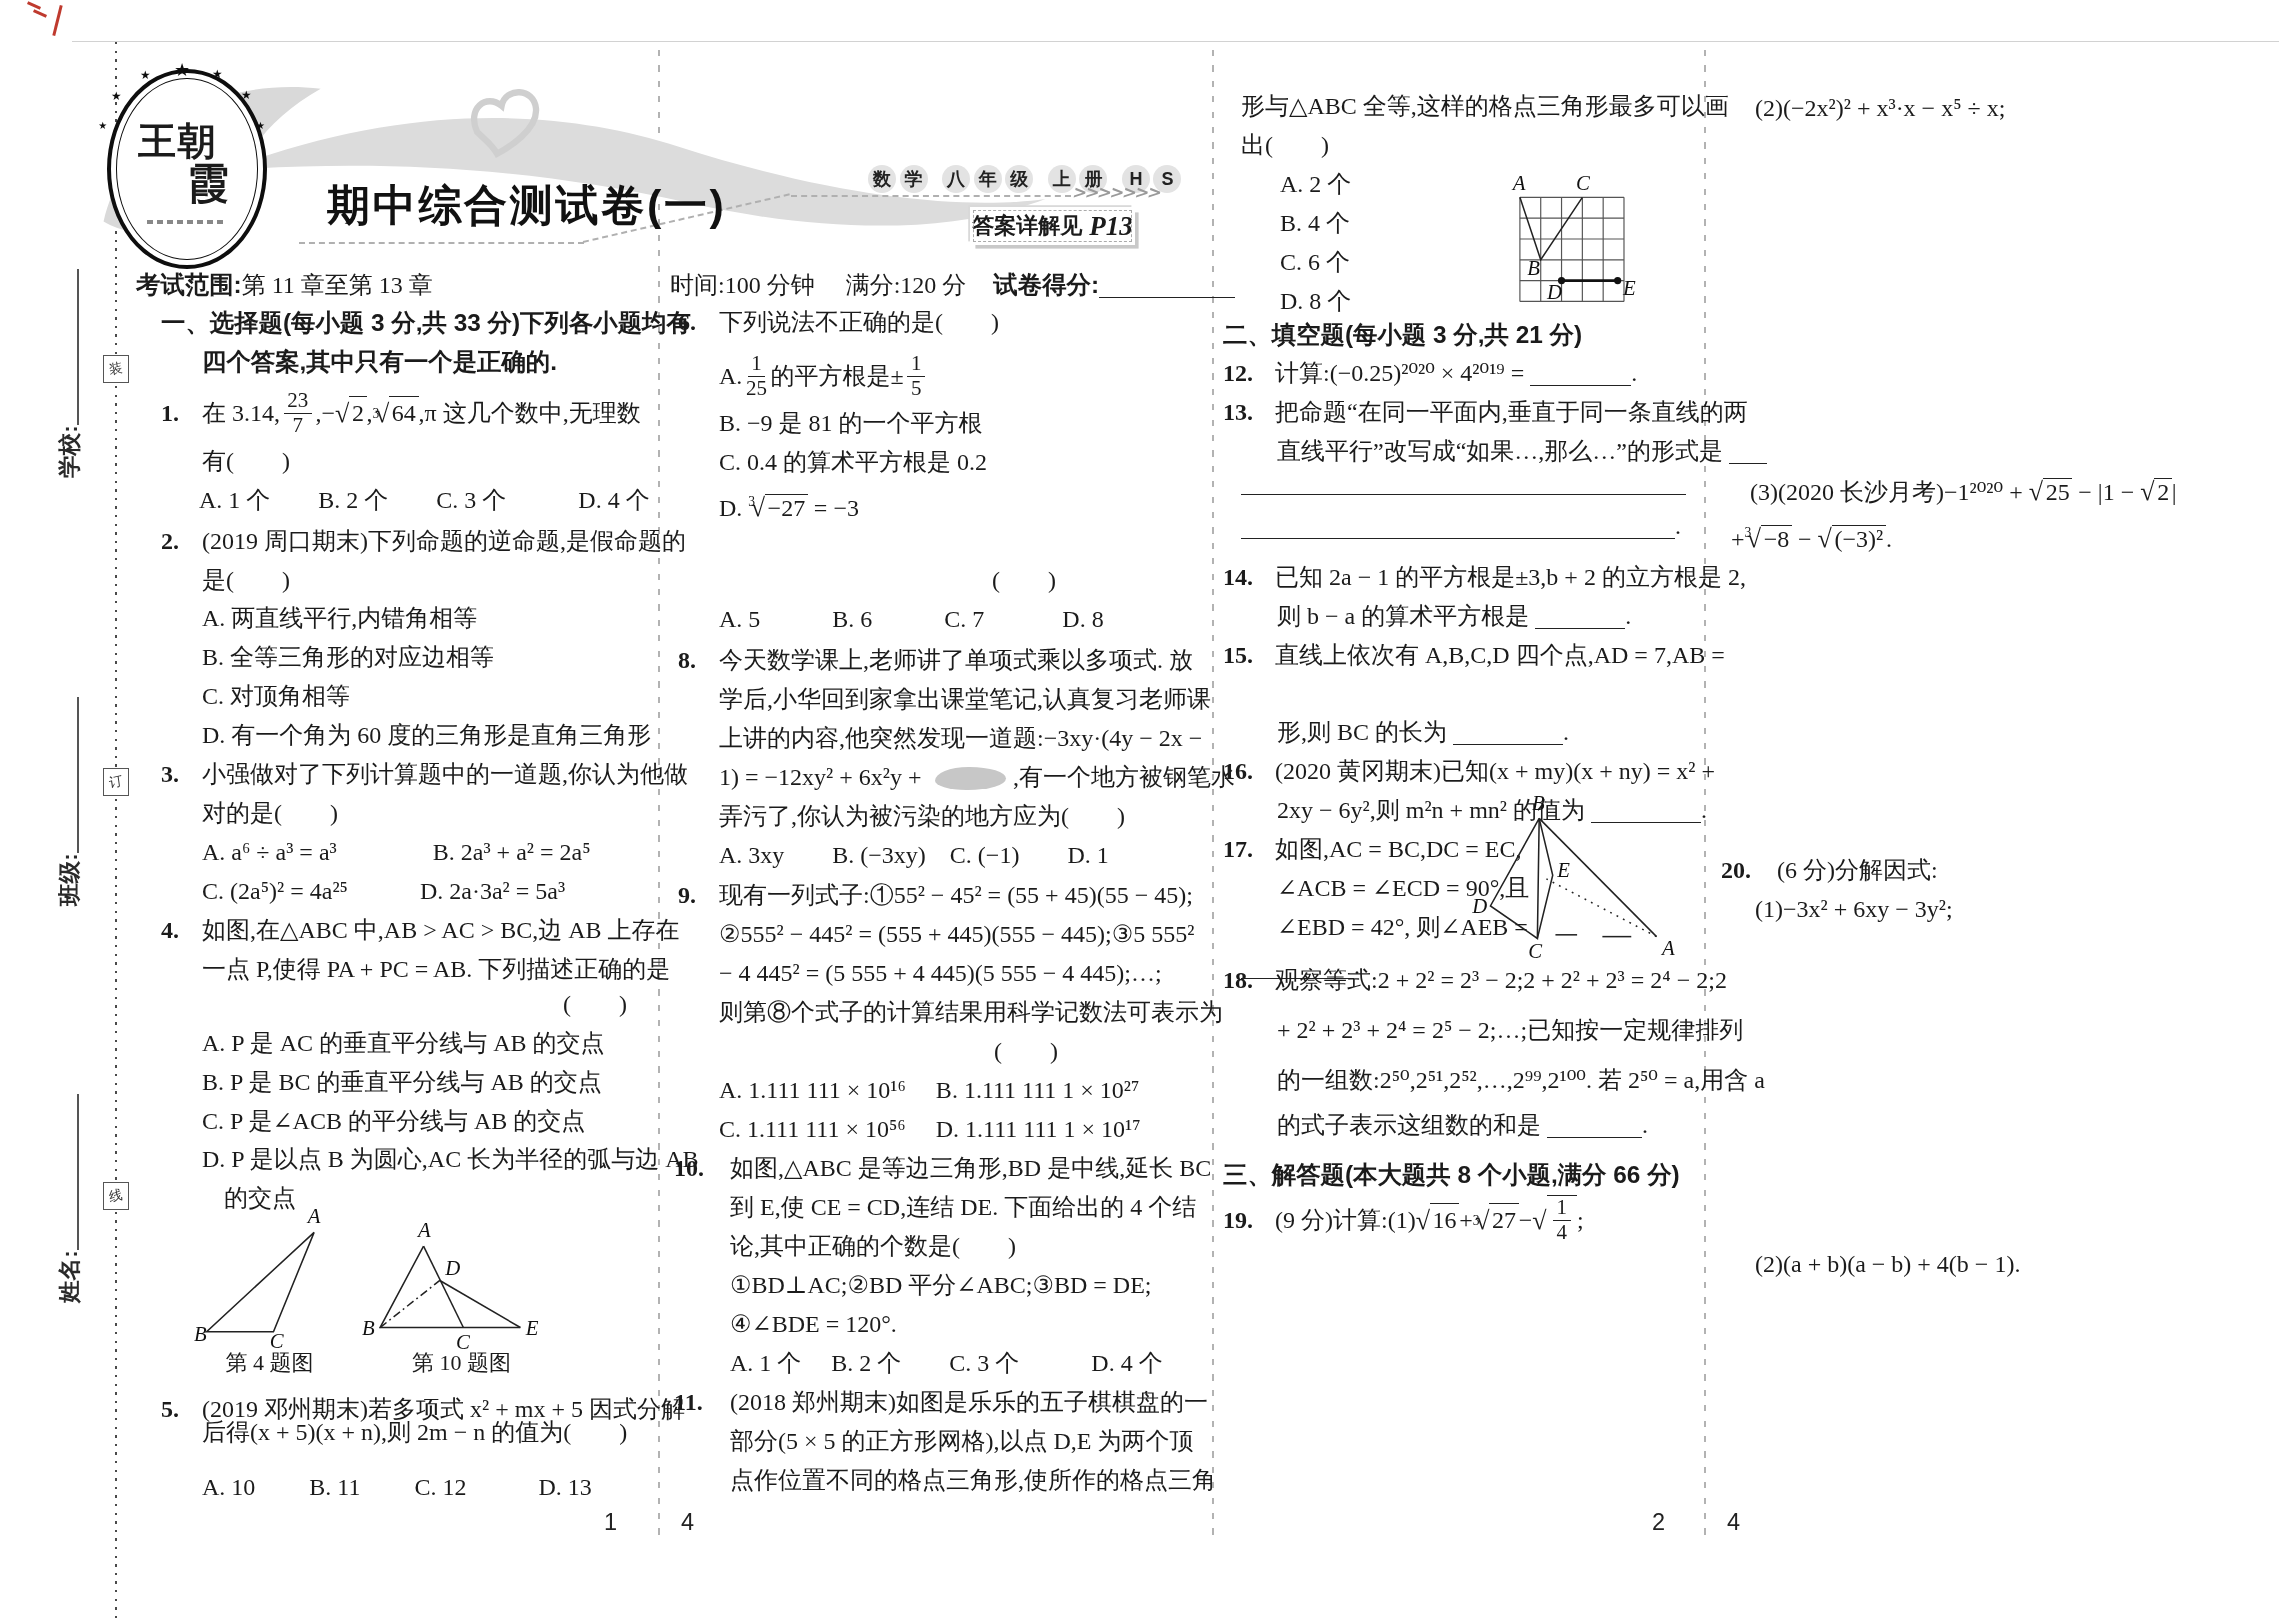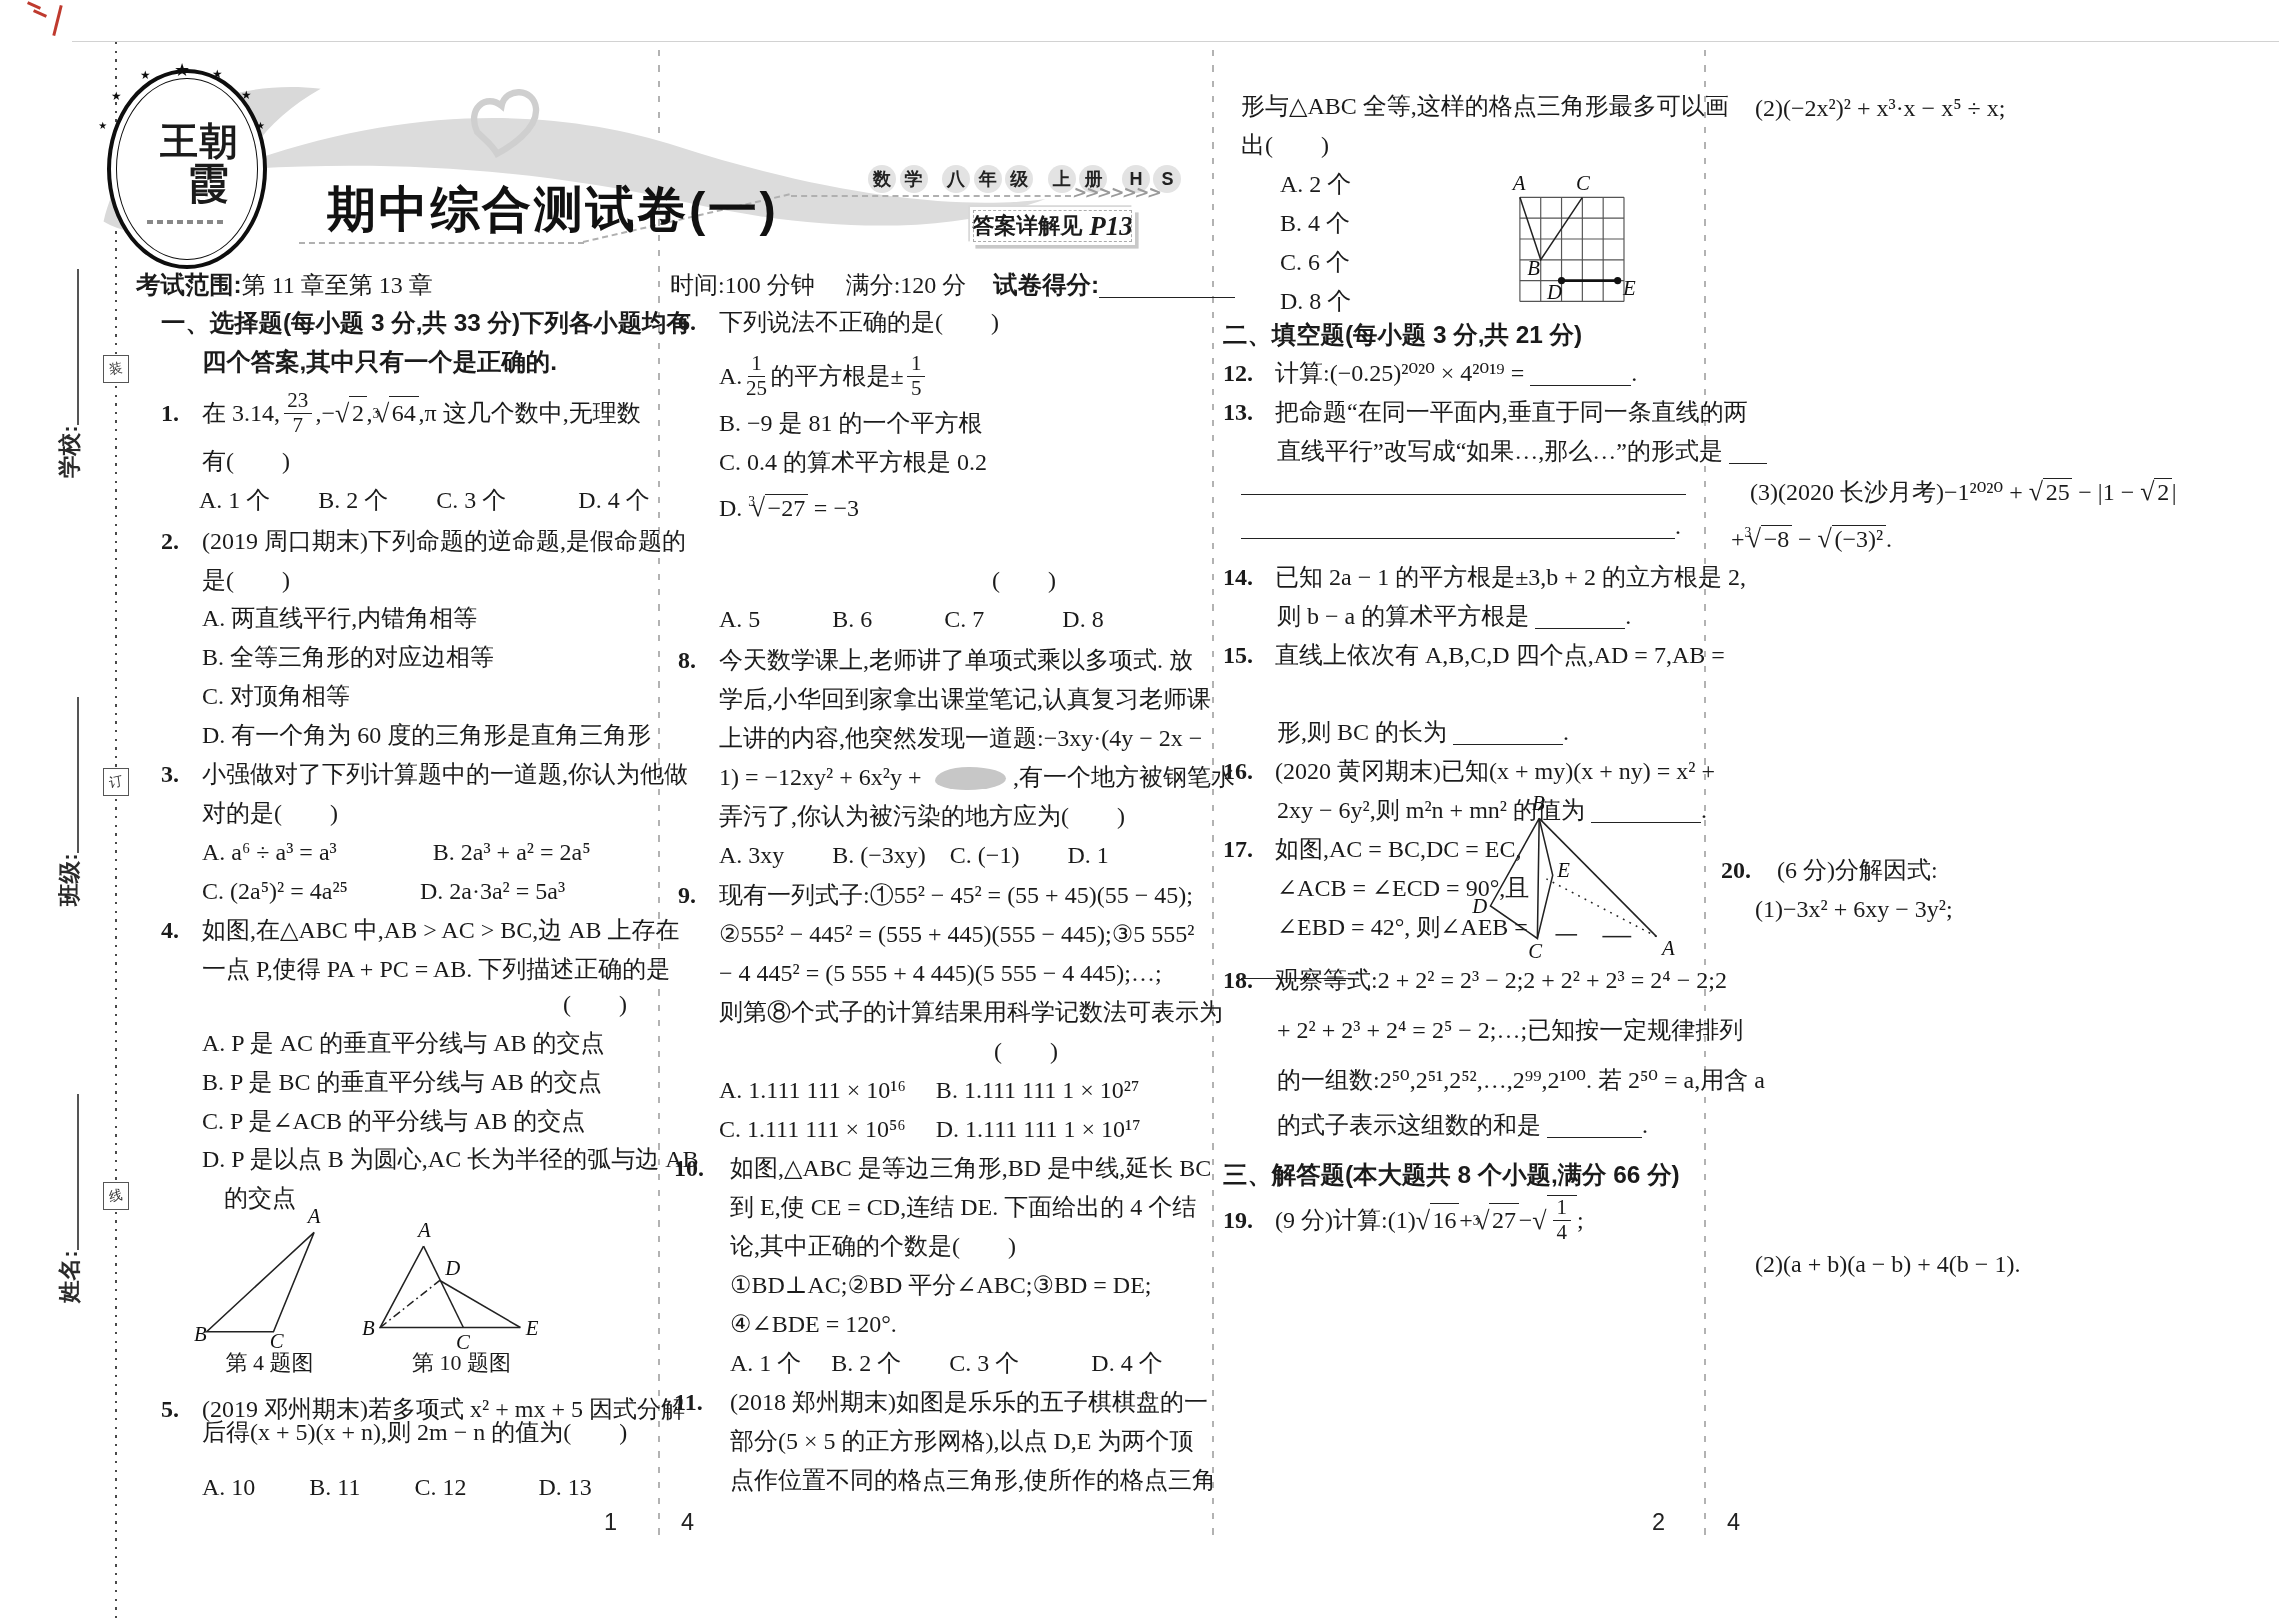--- a/index.html
+++ b/index.html
@@ -28,26 +28,26 @@
            display:flex;align-items:center;justify-content:center;font-size:13.6px;color:#333;z-index:5;}
   .sealbox span{transform:rotate(-14deg) skewX(-6deg);}
   .vlab{position:absolute;transform:rotate(-90deg);transform-origin:left top;
         font:bold 22.6px "Liberation Sans","DejaVu Sans",sans-serif;color:#2a2a2a;white-space:nowrap;}
   .vblank{display:inline-block;width:156px;border-bottom:2px solid #555;height:18px;vertical-align:-1.8px;}
   .redmark{position:absolute;background:#bf3a2e;}
   .logo{position:absolute;left:107px;top:69px;width:152px;height:192px;border:4.5px solid #0e0e0e;
         border-radius:50%;background:#fff;z-index:3;}
   .logo::before{content:"";position:absolute;inset:5.4px;border:1.8px solid #0e0e0e;border-radius:50%;}
   .logo .star{position:absolute;color:#0e0e0e;font-size:11.8px;}
-  .lg1{position:absolute;left:27px;top:43px;font:bold 38px "Liberation Serif",serif;letter-spacing:1.8px;margin-left:22px;}
+  .lg1{position:absolute;left:27px;top:43px;font:bold 38px "Liberation Serif",serif;letter-spacing:1.8px;}
   .lg2{position:absolute;left:76px;top:83px;font:bold 42px "Liberation Serif",serif;}
   .lgtiny{position:absolute;left:36px;top:147px;width:80px;height:3.6px;
           background:repeating-linear-gradient(90deg,#888 0 6.3px,transparent 6.3px 10px);}
   .title{position:absolute;left:327px;top:177px;font-family:"Liberation Sans","DejaVu Sans",sans-serif;
-         font-weight:bold;font-size:49px;letter-spacing:2.7px;color:#111;z-index:3;}
+         font-weight:bold;font-size:43px;letter-spacing:2.7px;color:#111;z-index:3;}
   .dash{position:absolute;border-top:2.3px dashed #b0b0b0;}
   .badge{width:28px;height:28px;border-radius:50%;background:#e3e3e3;color:#222;display:inline-flex;
          align-items:center;justify-content:center;font:bold 18px "Liberation Sans",sans-serif;margin-right:3.6px;}
   .badges{position:absolute;left:868px;top:165px;display:flex;z-index:3;}
   .arrows{position:absolute;left:1073px;top:182px;font:bold 17px "DejaVu Sans",sans-serif;color:#9a9a9a;
           letter-spacing:-1.8px;transform:skewX(-12deg);z-index:3;}
   .ansbox{position:absolute;left:970px;top:207px;width:165px;height:38px;background:#fff;z-index:3;
           box-shadow:4.5px 4.5px 0 -0.9px #c9c9c9, -2.7px -2.7px 0 -0.9px #d9d9d9;
           display:flex;align-items:center;justify-content:center;}
   .ansbox::after{content:"";position:absolute;inset:2.7px;border:1.4px dashed #aaa;}

